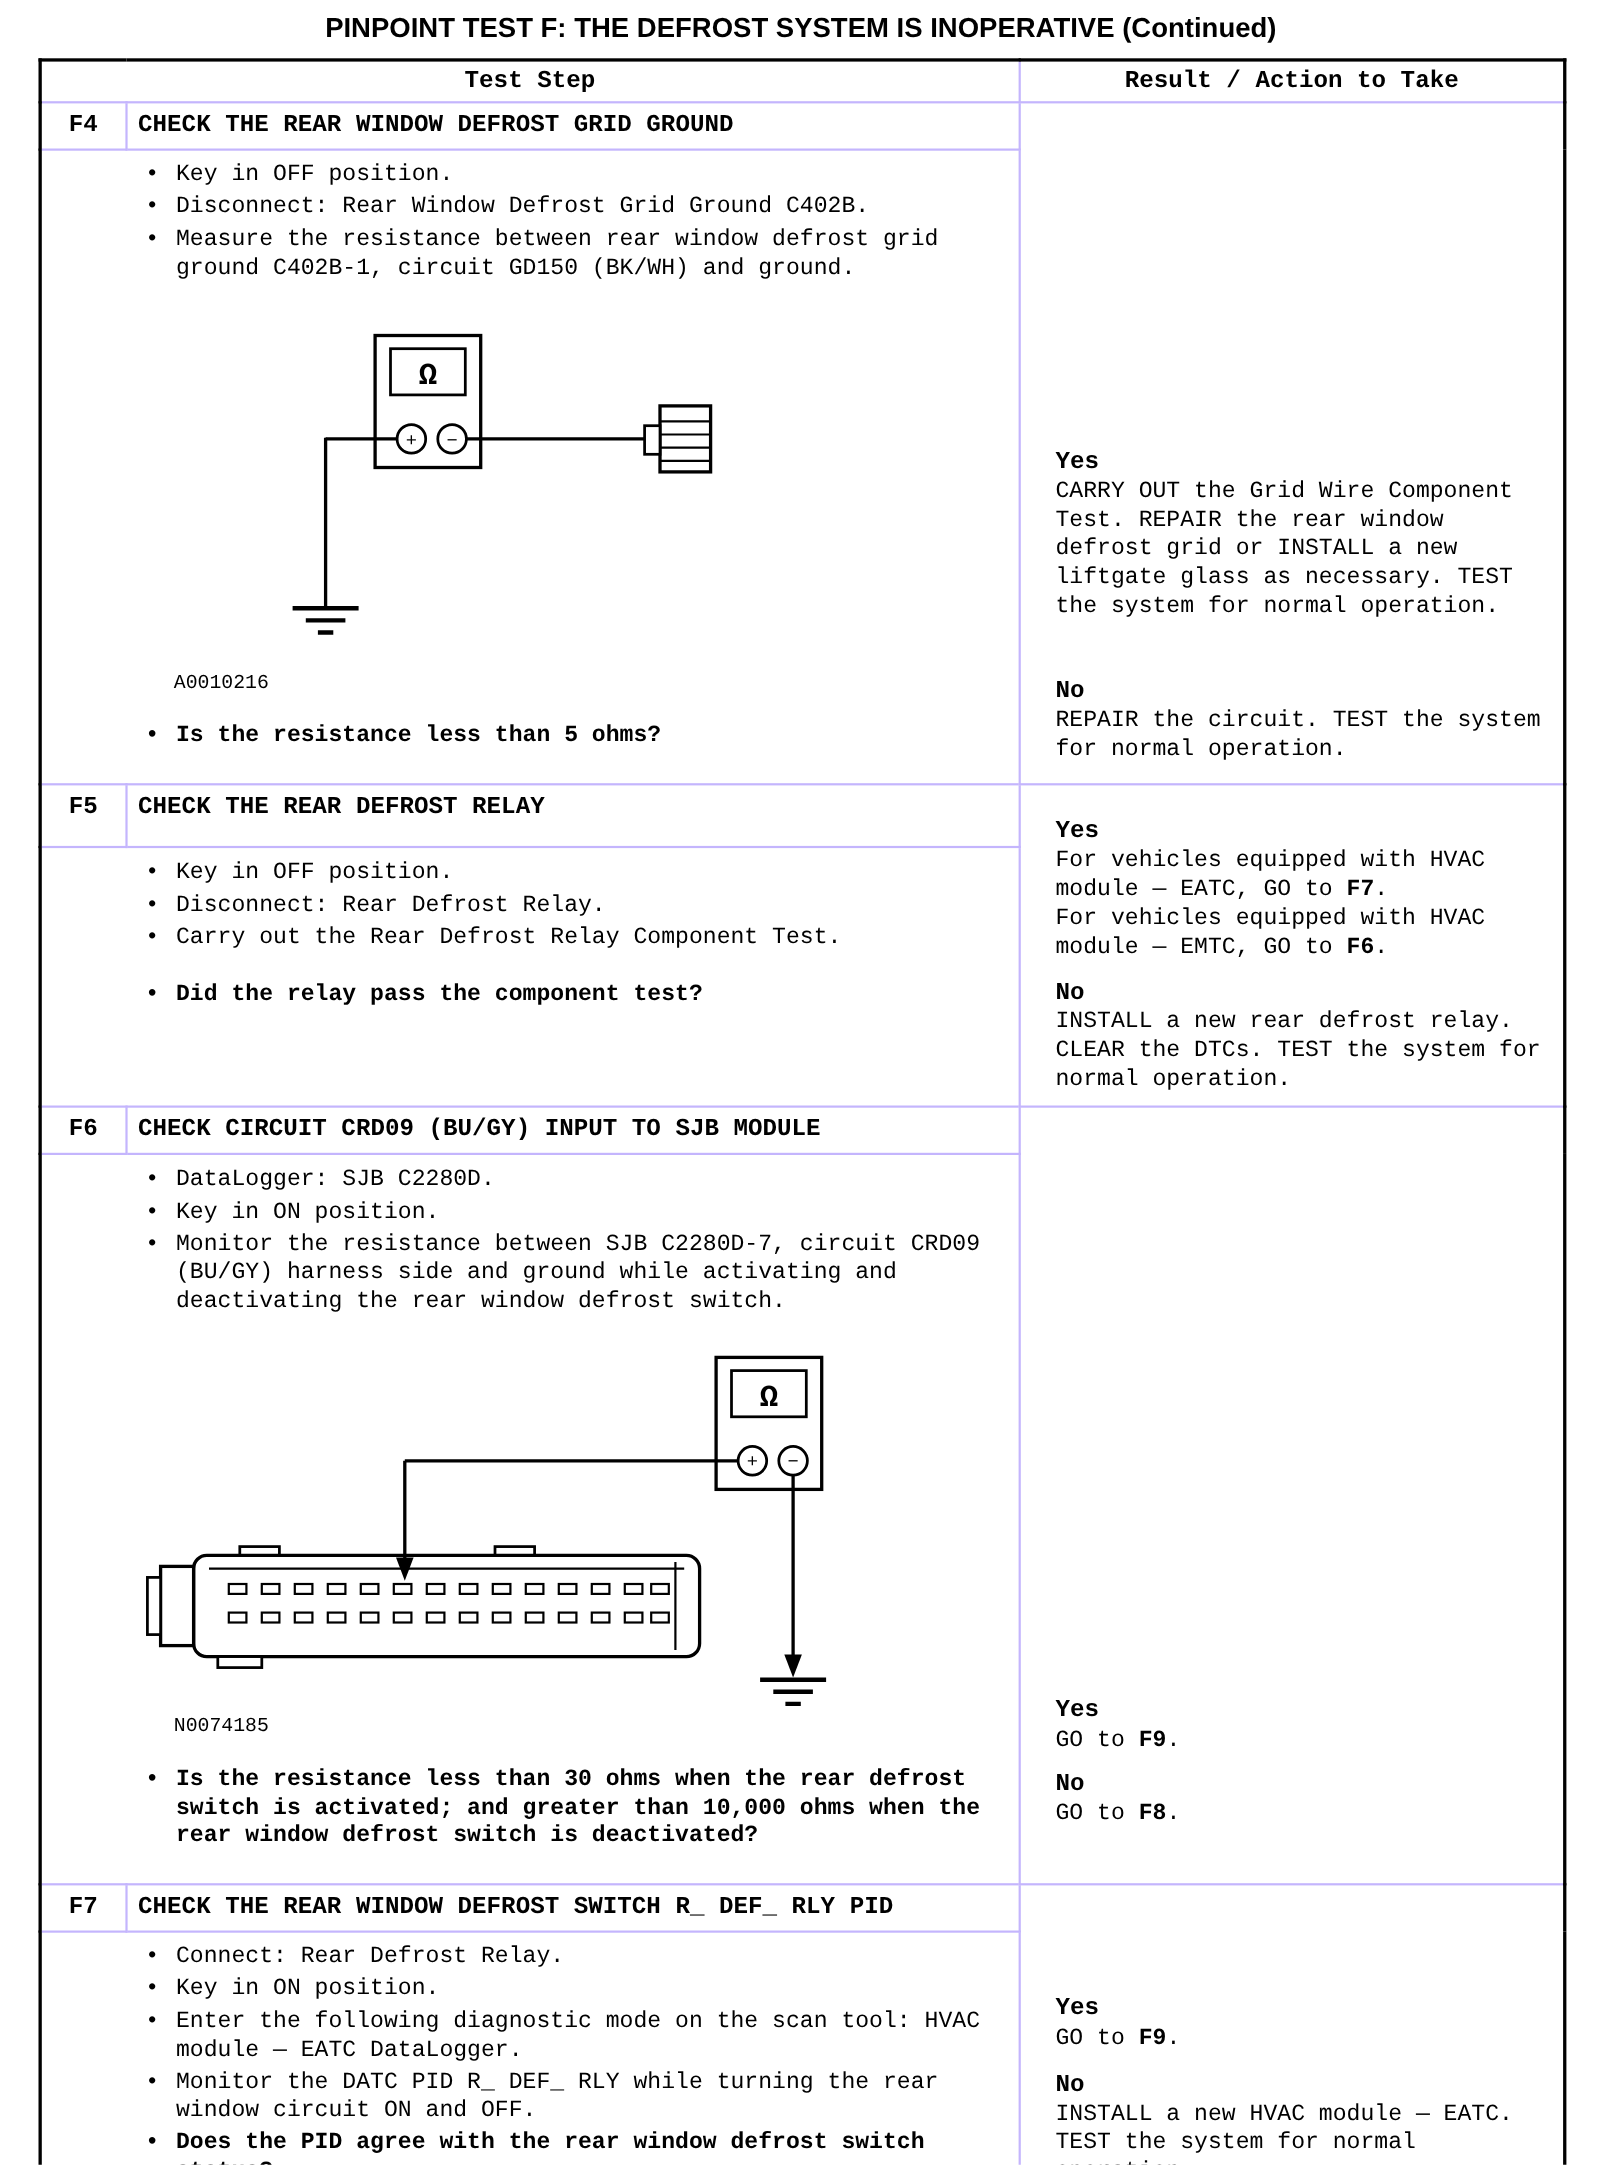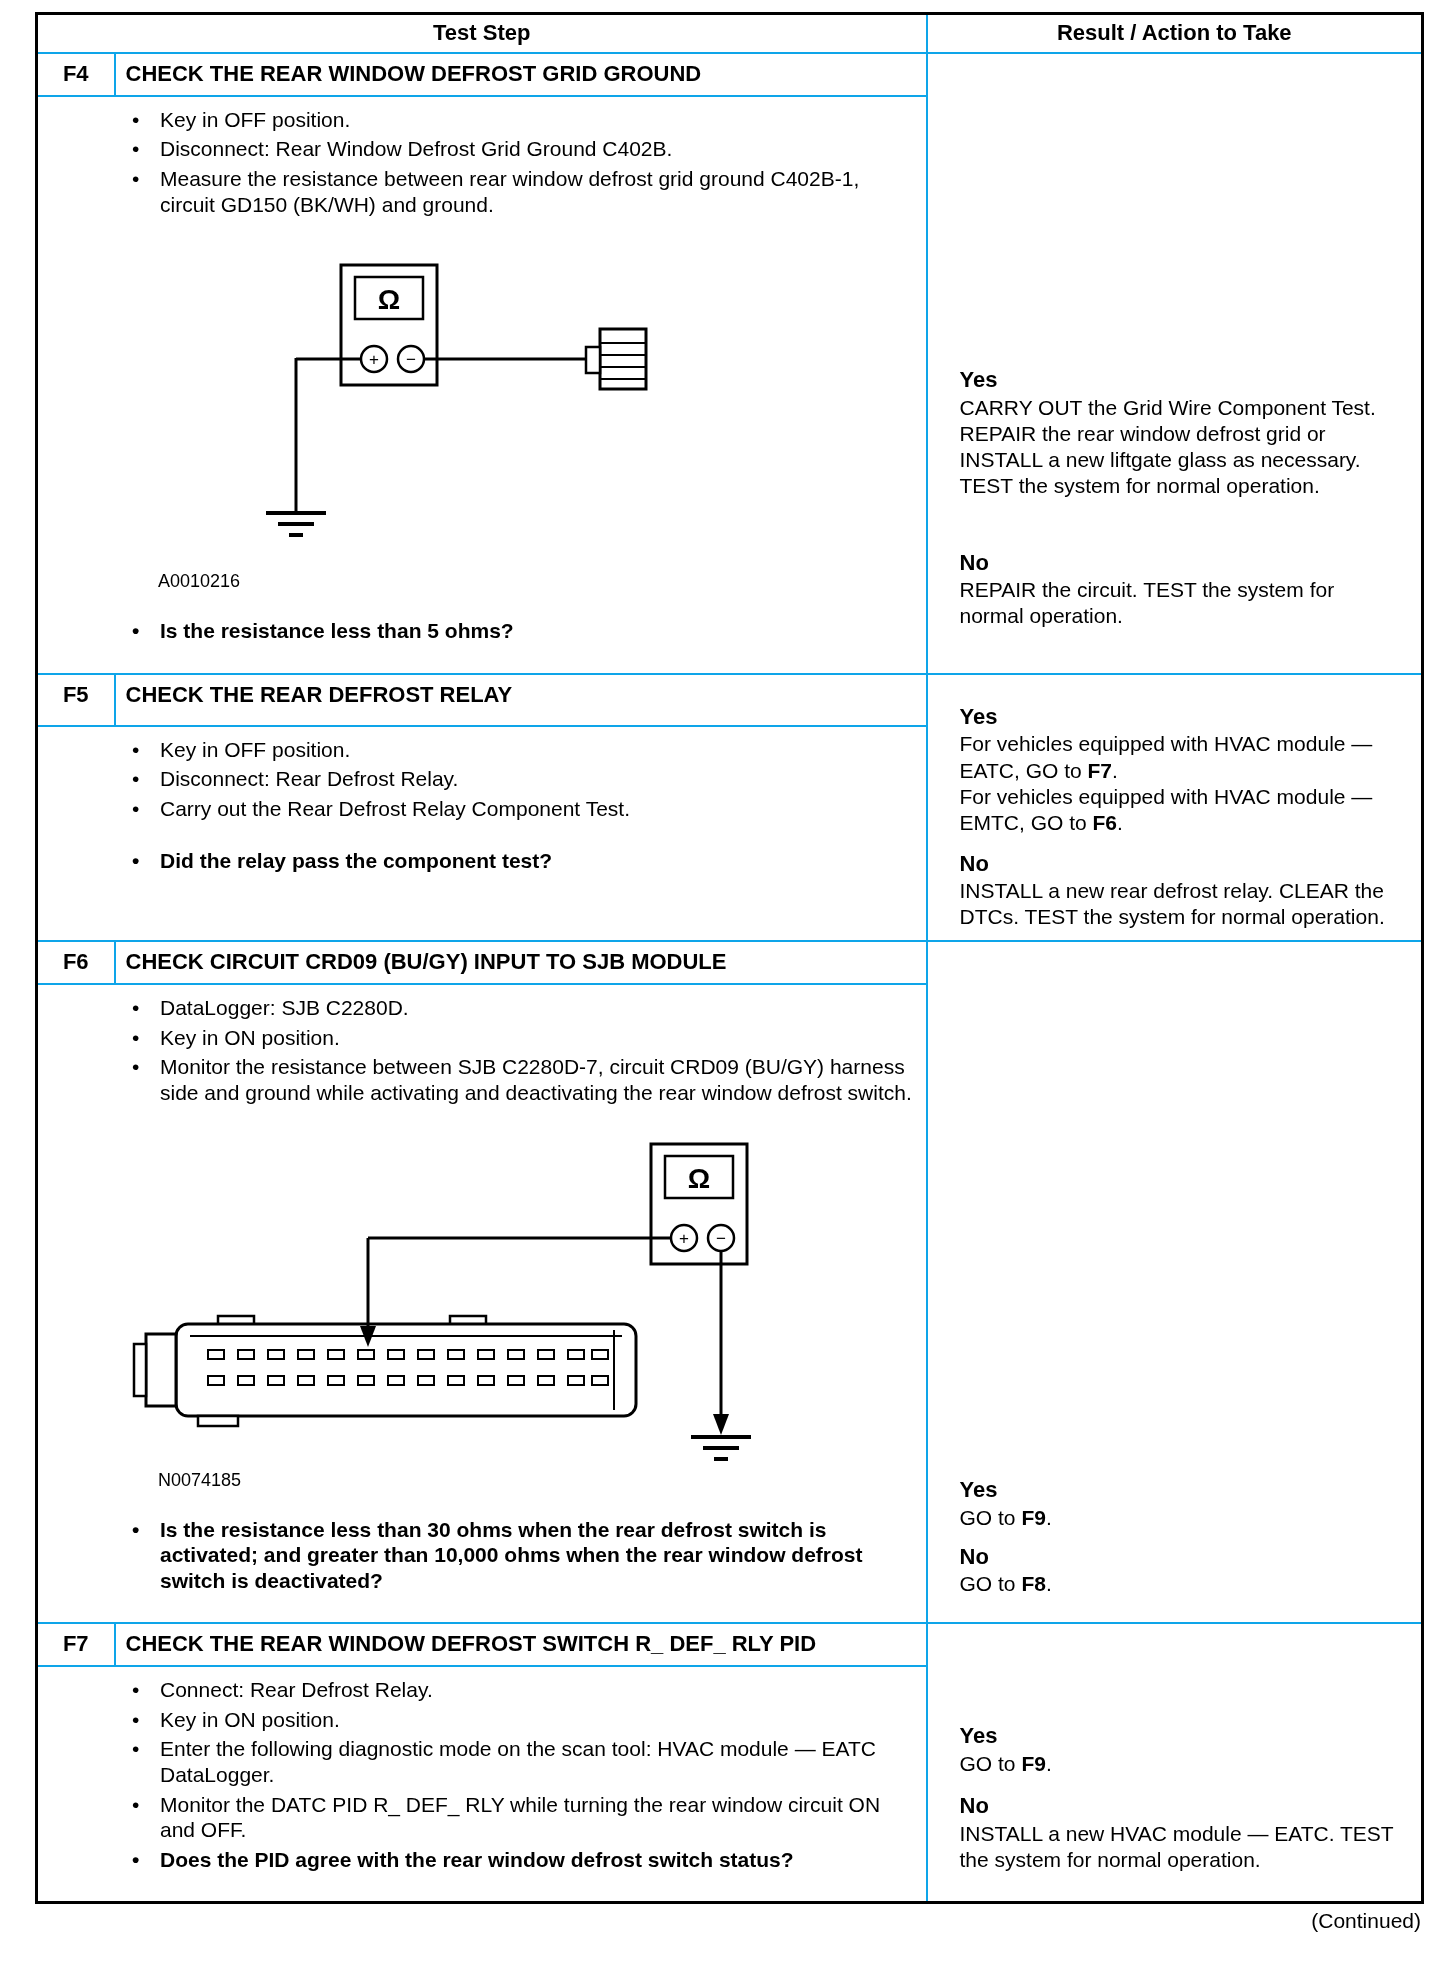--- a/index.html
+++ b/index.html
@@ -17,21 +17,21 @@
     font-size: 25px;
     font-weight: bold;
     margin-bottom: 12px;
   }
   table.pinpoint {
     border-collapse: collapse;
     width: 1386px;
     table-layout: fixed;
     border: 3px solid #000;
   }
-  .pinpoint th, .pinpoint td { border: 2px solid #0ea5e9; vertical-align: top; }
+  .pinpoint th, .pinpoint td { border: 2px solid #c4b5fd; vertical-align: top; font-family: Liberation Mono, monospace; }
   col.c-id { width: 78px; }
   col.c-step { width: 812px; }
   col.c-result { width: 496px; }
   thead th { font-size: 22px; font-weight: bold; text-align: center; padding: 5px 0 6px 0; }
   td.id-cell { text-align: center; font-weight: bold; font-size: 22px; padding-top: 7px; }
   td.title-cell { font-weight: bold; font-size: 22px; padding: 7px 12px 7px 10px; line-height: 1.22; }
   td.title-cell.narrow { padding-right: 97px; }
   td.body-cell { padding: 8px 12px 25px 0; }
   ul.bullets { list-style: none; margin: 2px 0 0 88px; }
   ul.bullets li {
@@ -67,20 +67,21 @@
     text-align: right;
     font-size: 21px;
     margin-top: 5px;
   }
 </style>
 </head>
 <body>
 
 <div class="page">
 
+  <div class="doc-title">PINPOINT TEST F: THE DEFROST SYSTEM IS INOPERATIVE (Continued)</div>
 
   <table class="pinpoint">
     <colgroup>
         <col class="c-id">
         <col class="c-step">
         <col class="c-result">
       </colgroup>
     <thead>
       <tr>
         <th colspan="2">Test Step</th>

